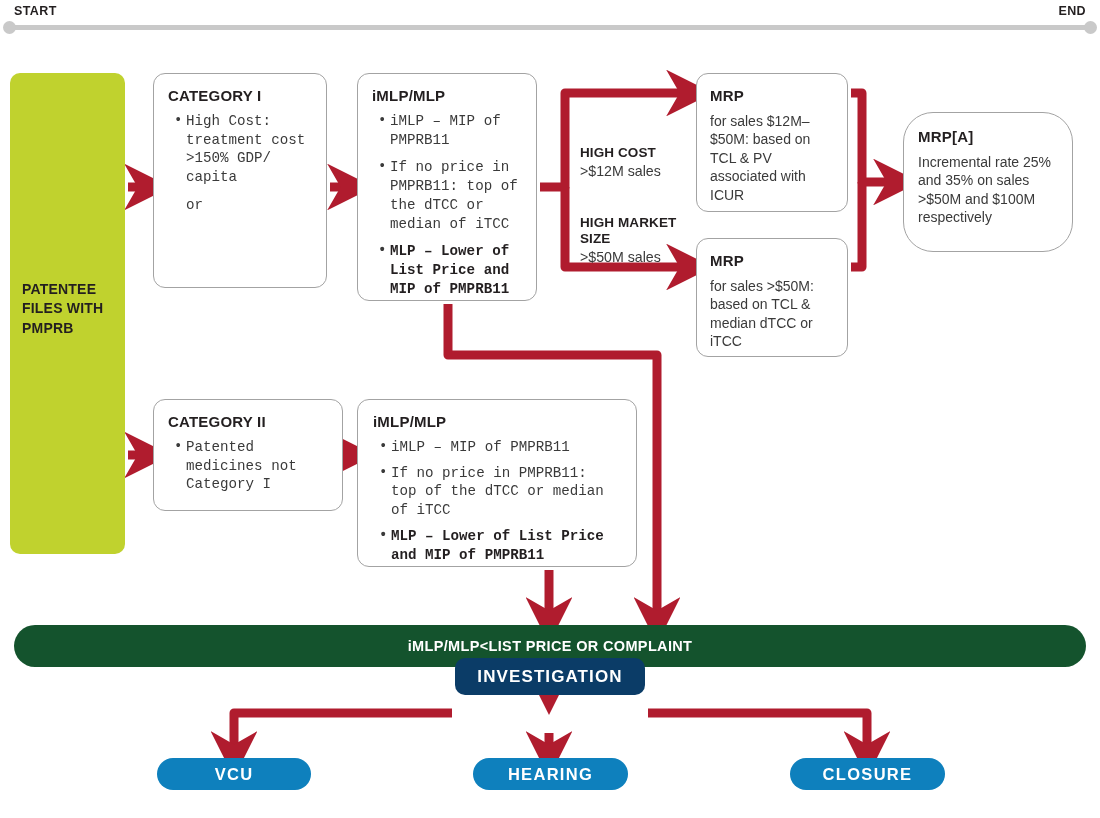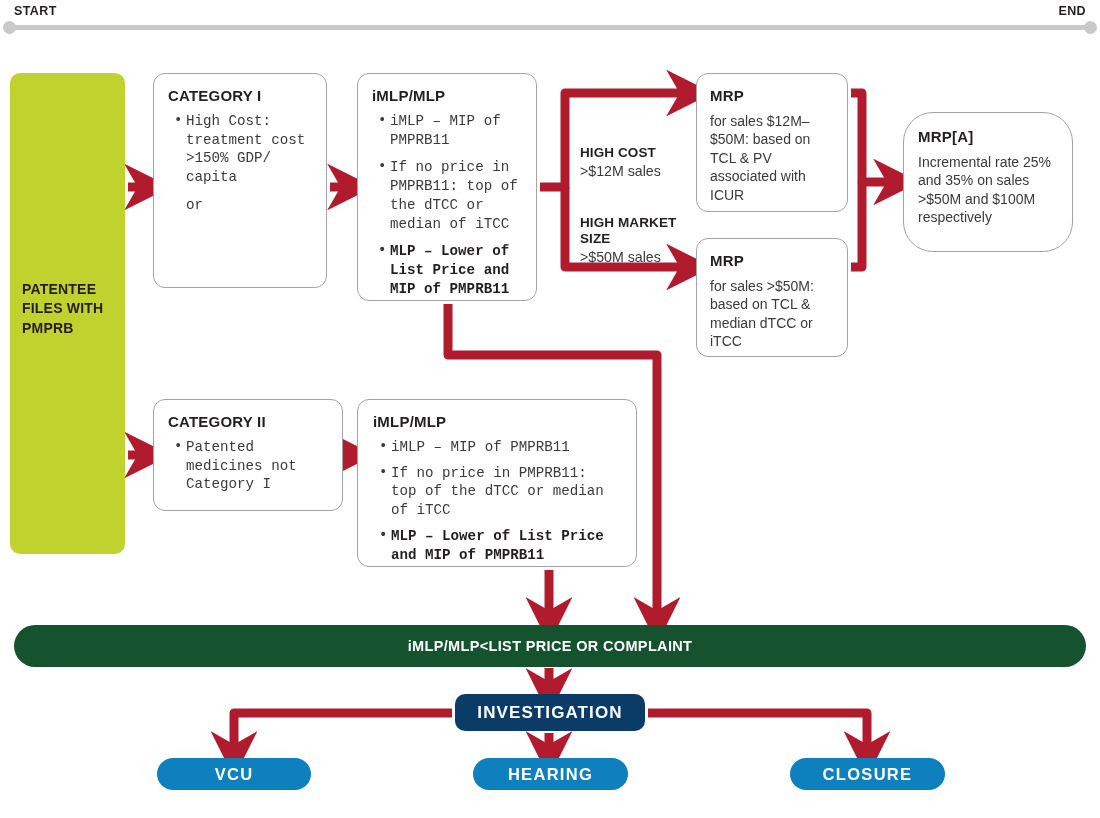--- a/index.html
+++ b/index.html
@@ -94,21 +94,21 @@
   
   .bar-complaint{
     position:absolute;left:14px;top:625px;width:1072px;height:42px;
     background:#14532d;border-radius:21px;
     display:flex;align-items:center;justify-content:center;
   }
   .bar-complaint span{
     color:#ffffff;font-weight:700;font-size:14.5px;letter-spacing:.35px;
   }
   .bar-investigation{
-    position:absolute;left:455px;top:694px;width:190px;height:37px;
+    position:absolute;left:455px;top:658px;width:190px;height:37px;
     background:#0b3c67;border-radius:10px;
     display:flex;align-items:center;justify-content:center;
   }
   .bar-investigation span{
     color:#ffffff;font-weight:700;font-size:17px;letter-spacing:1.1px;
   }
   .pill{
     position:absolute;top:758px;height:32px;background:#0e80bd;border-radius:16px;
     display:flex;align-items:center;justify-content:center;
   }

